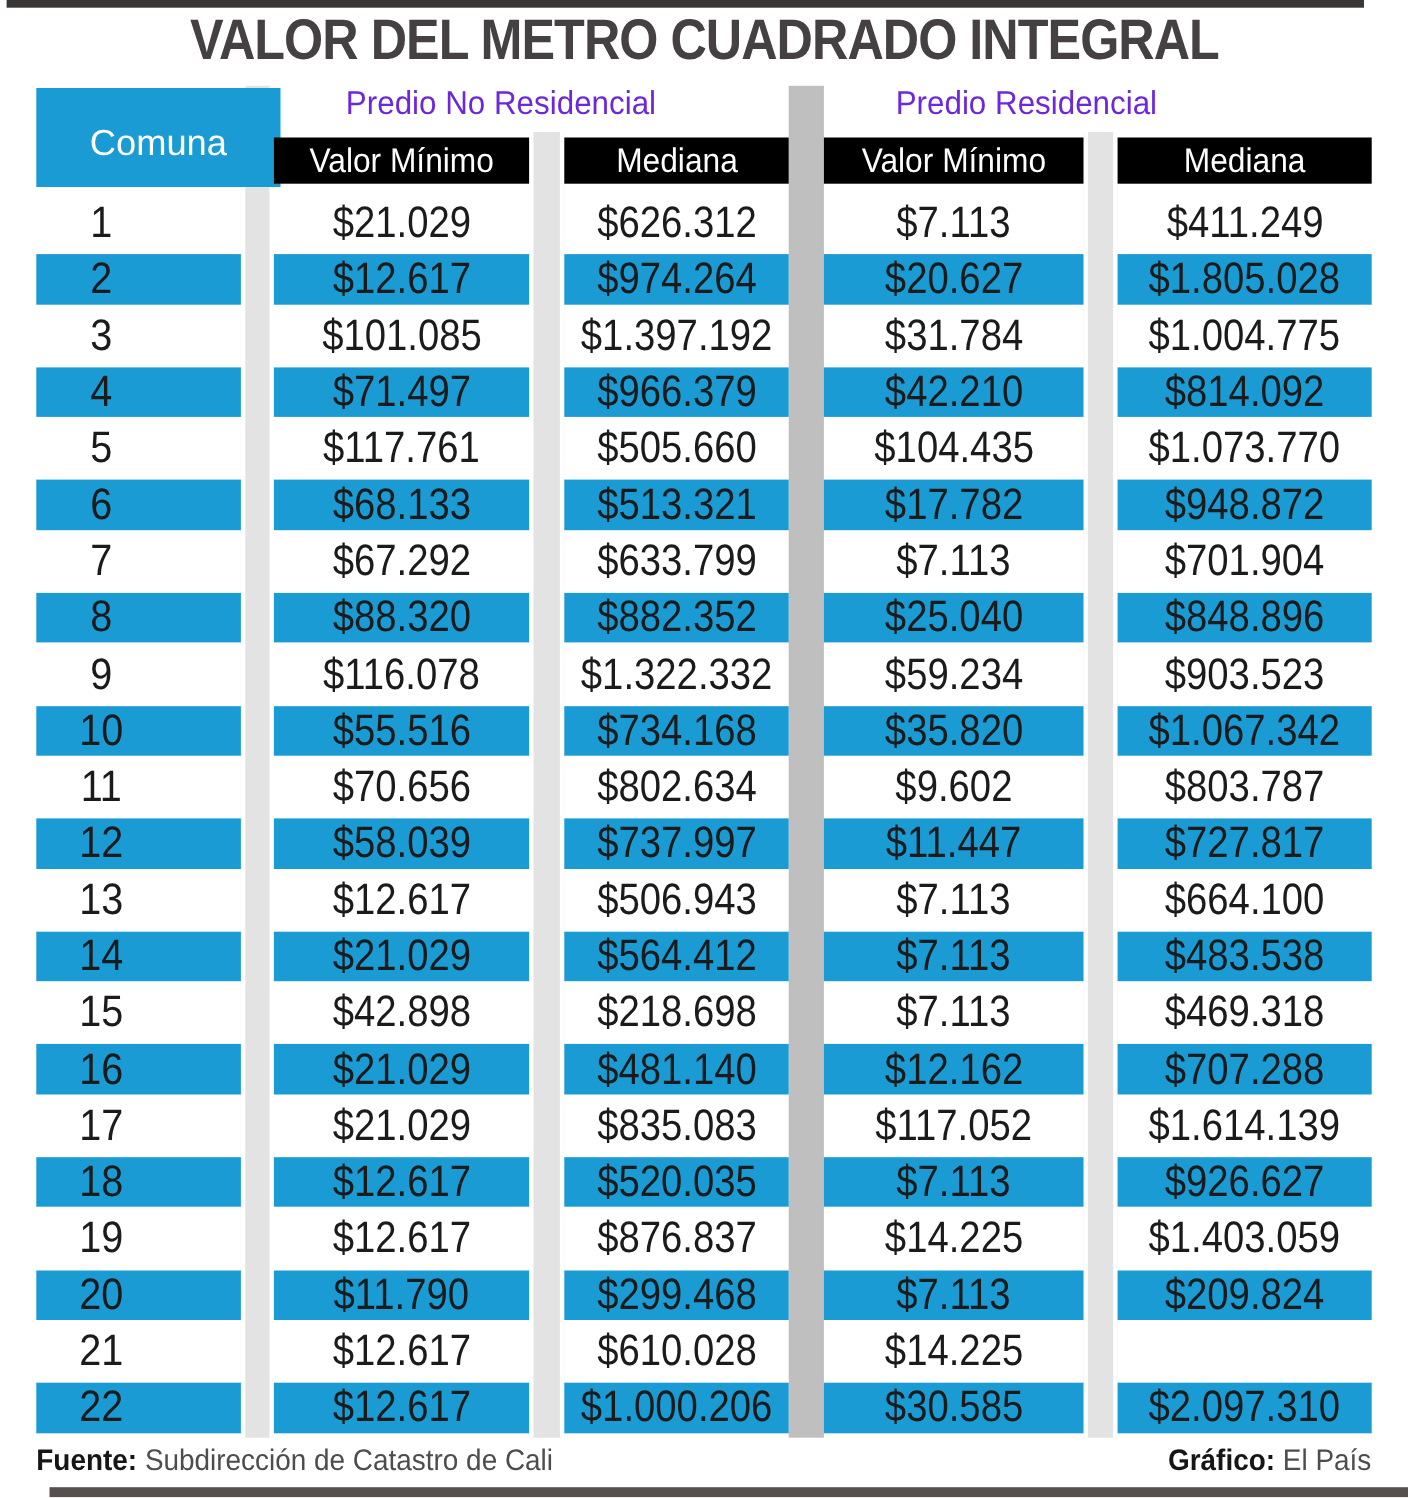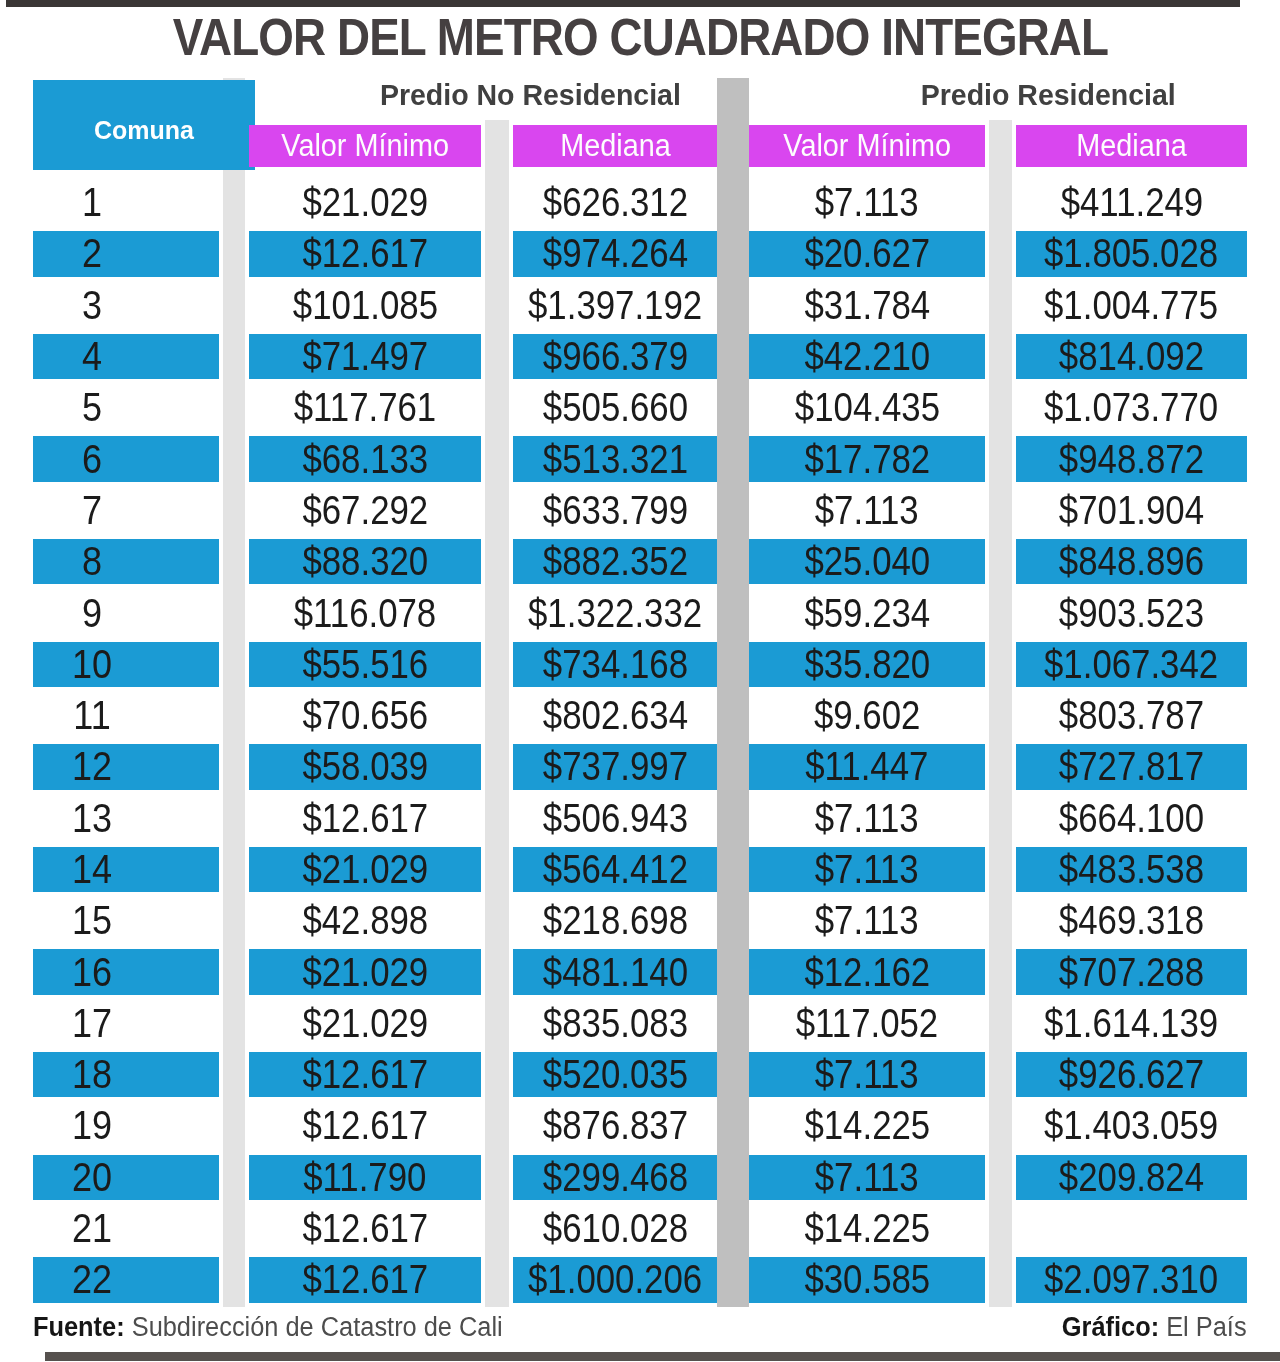--- a/index.html
+++ b/index.html
@@ -19,29 +19,29 @@
   .sep{position:absolute;top:0;bottom:0;box-sizing:border-box;}
   .sep.light{background:#e3e3e3;border-left:4px solid #fff;border-right:4px solid #fff;}
   .sep.dark{background:#bfbfbf;}
   .sep.g1{left:186px;width:30px;}
   .sep.g2{left:448px;width:32px;top:42px;}
   .sep.g3{left:684px;width:32px;}
   .sep.g4{left:952px;width:31px;top:42px;}
 
   
   .corner{position:absolute;left:0;top:2px;width:222px;height:90px;background:var(--blue);
-          color:#fff;font-size:25px;display:flex;align-items:center;justify-content:center;
-          padding-top:10px;box-sizing:border-box;font-weight:bold;}
-  .group-label{position:absolute;top:0;height:34px;display:flex;align-items:center;justify-content:flex-end;
-               font-size:30px;font-weight:bold;color:#404040;white-space:nowrap;}
+          color:#fff;font-size:33px;display:flex;align-items:center;justify-content:center;
+          padding-top:10px;box-sizing:border-box;}
+  .group-label{position:absolute;top:0;height:34px;display:flex;align-items:center;justify-content:center;
+               font-size:30px;font-weight:normal;color:#6d28d9;white-space:nowrap;}
   .group-label.gl1{left:216px;width:468px;}
   .group-label.gl2{left:716px;width:498px;}
   .group-label.gl1 span{transform:translateX(-28px) scaleX(.95);}
   .group-label.gl2 span{transform:translateX(-65px) scaleX(.95);}
-  .colhead{position:absolute;top:47px;height:42px;background:#d946ef;color:#fdfdfd;
+  .colhead{position:absolute;top:47px;height:42px;background:#000000;color:#fdfdfd;
            font-size:31px;display:flex;align-items:center;justify-content:center;white-space:nowrap;}
   .colhead span{display:inline-block;transform:scaleX(.93);}
   .colhead.h1{left:216px;width:232px;}
   .colhead.h2{left:480px;width:204px;}
   .colhead.h3{left:716px;width:236px;}
   .colhead.h4{left:983px;width:231px;}
 
   
   .rows{position:absolute;left:0;top:100px;width:1214px;}
   .row{display:grid;grid-template-columns:186px 30px 232px 32px 204px 32px 236px 31px 231px;

